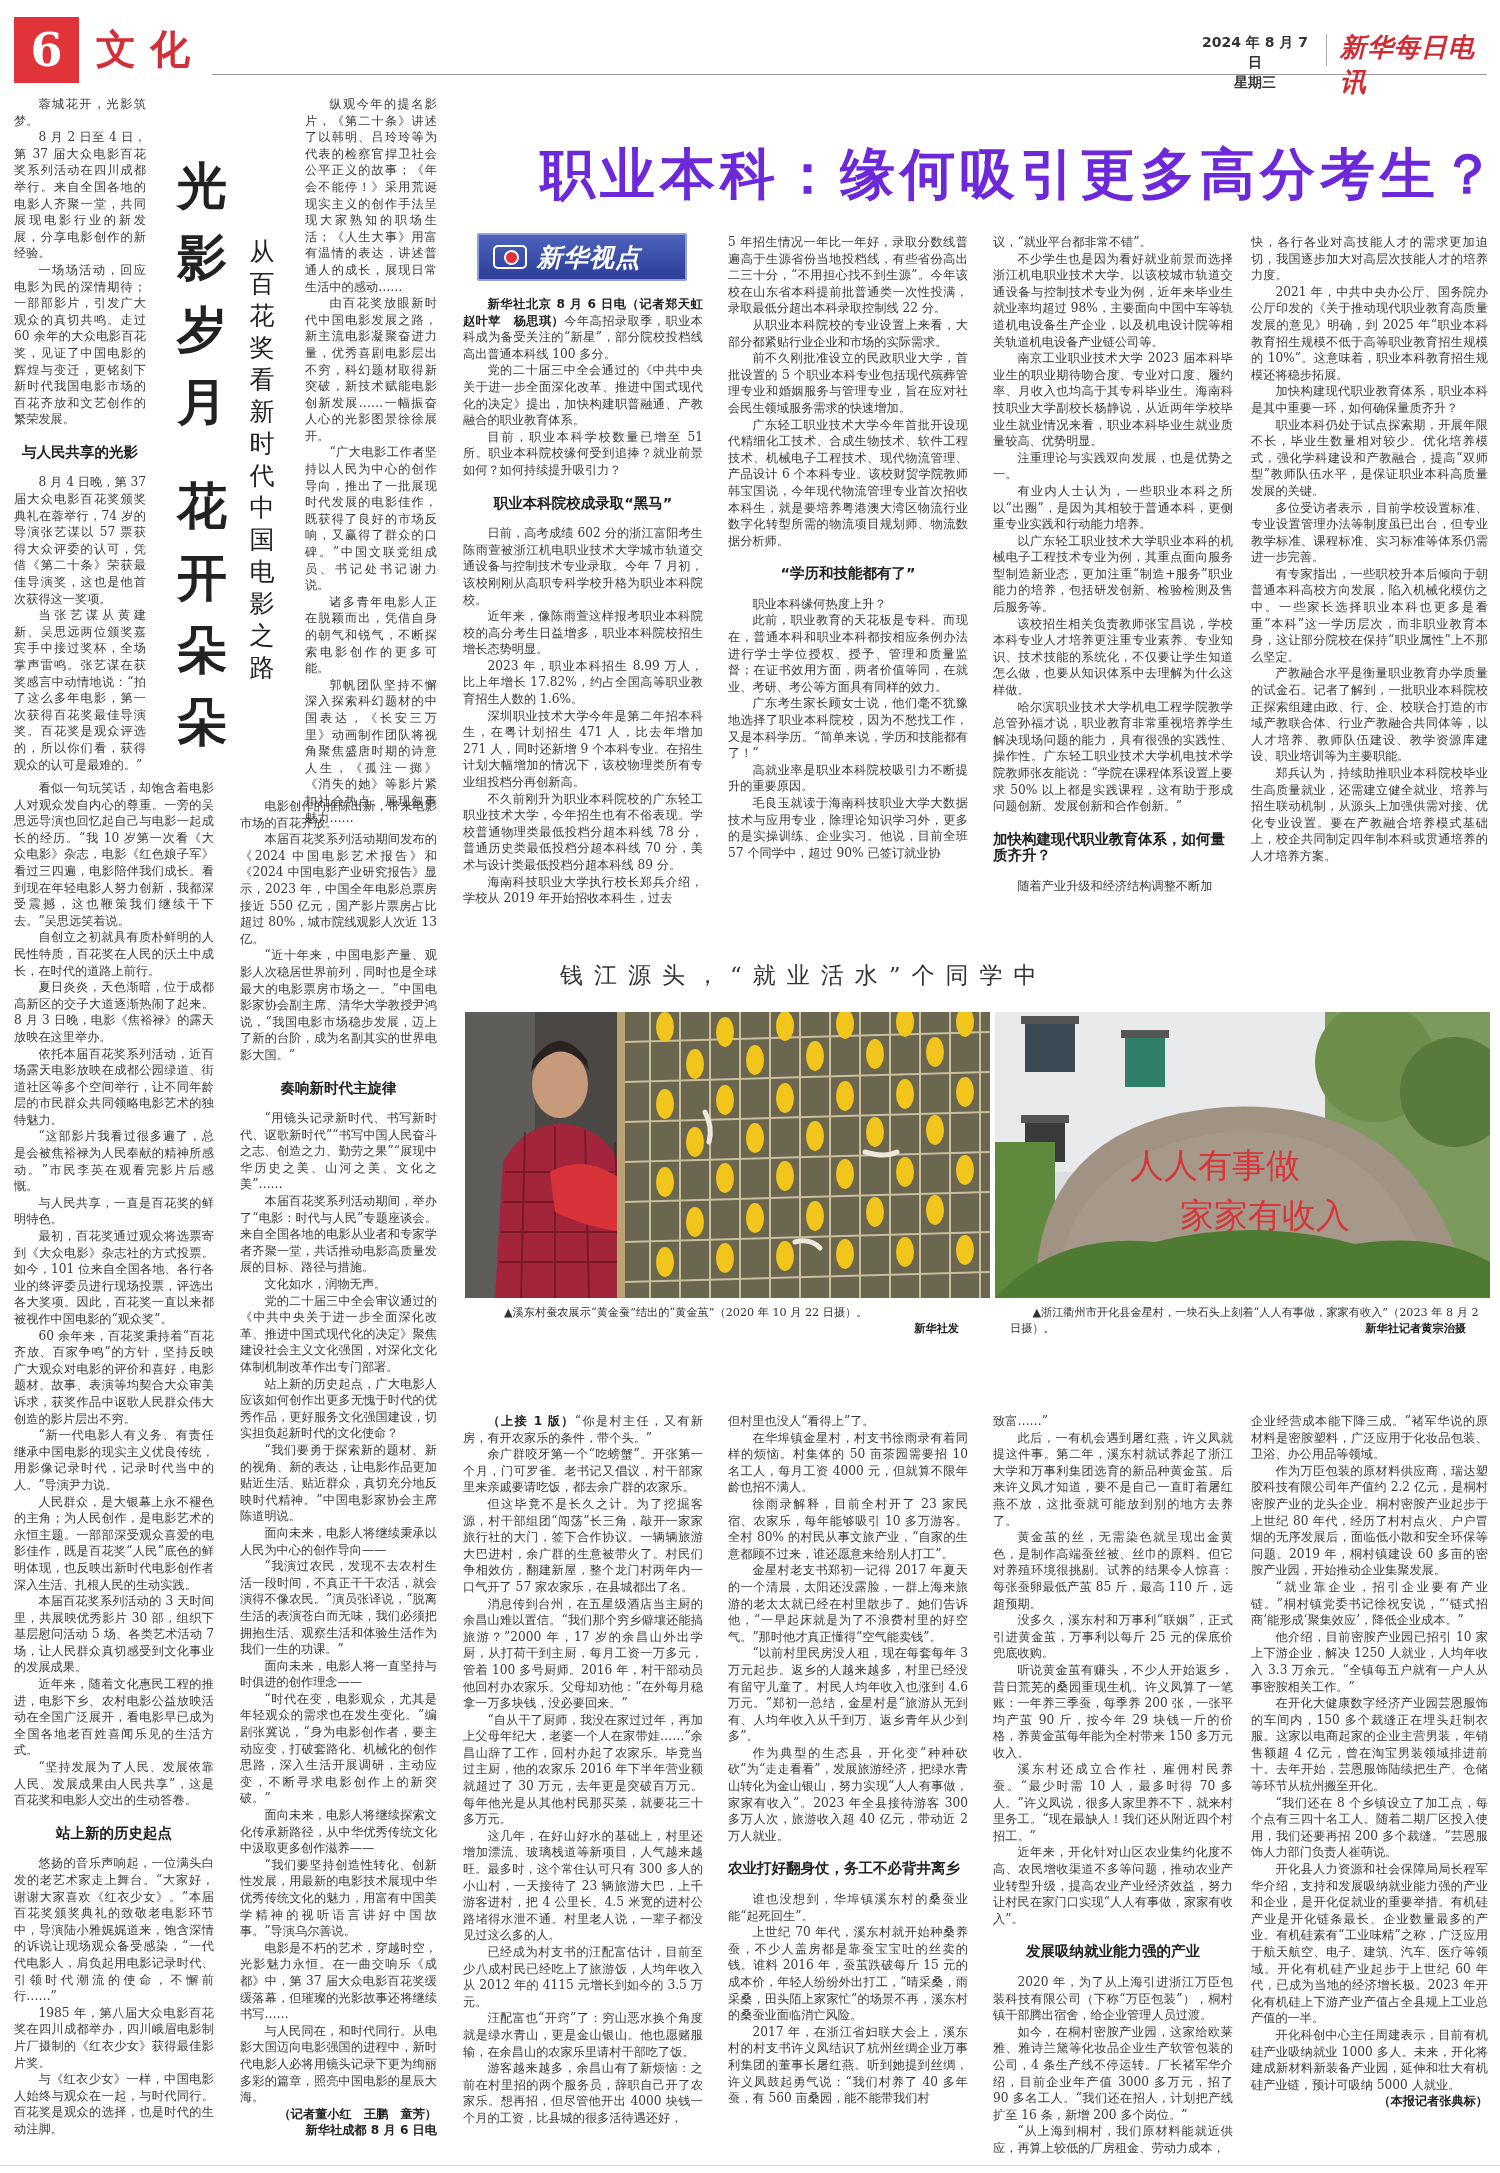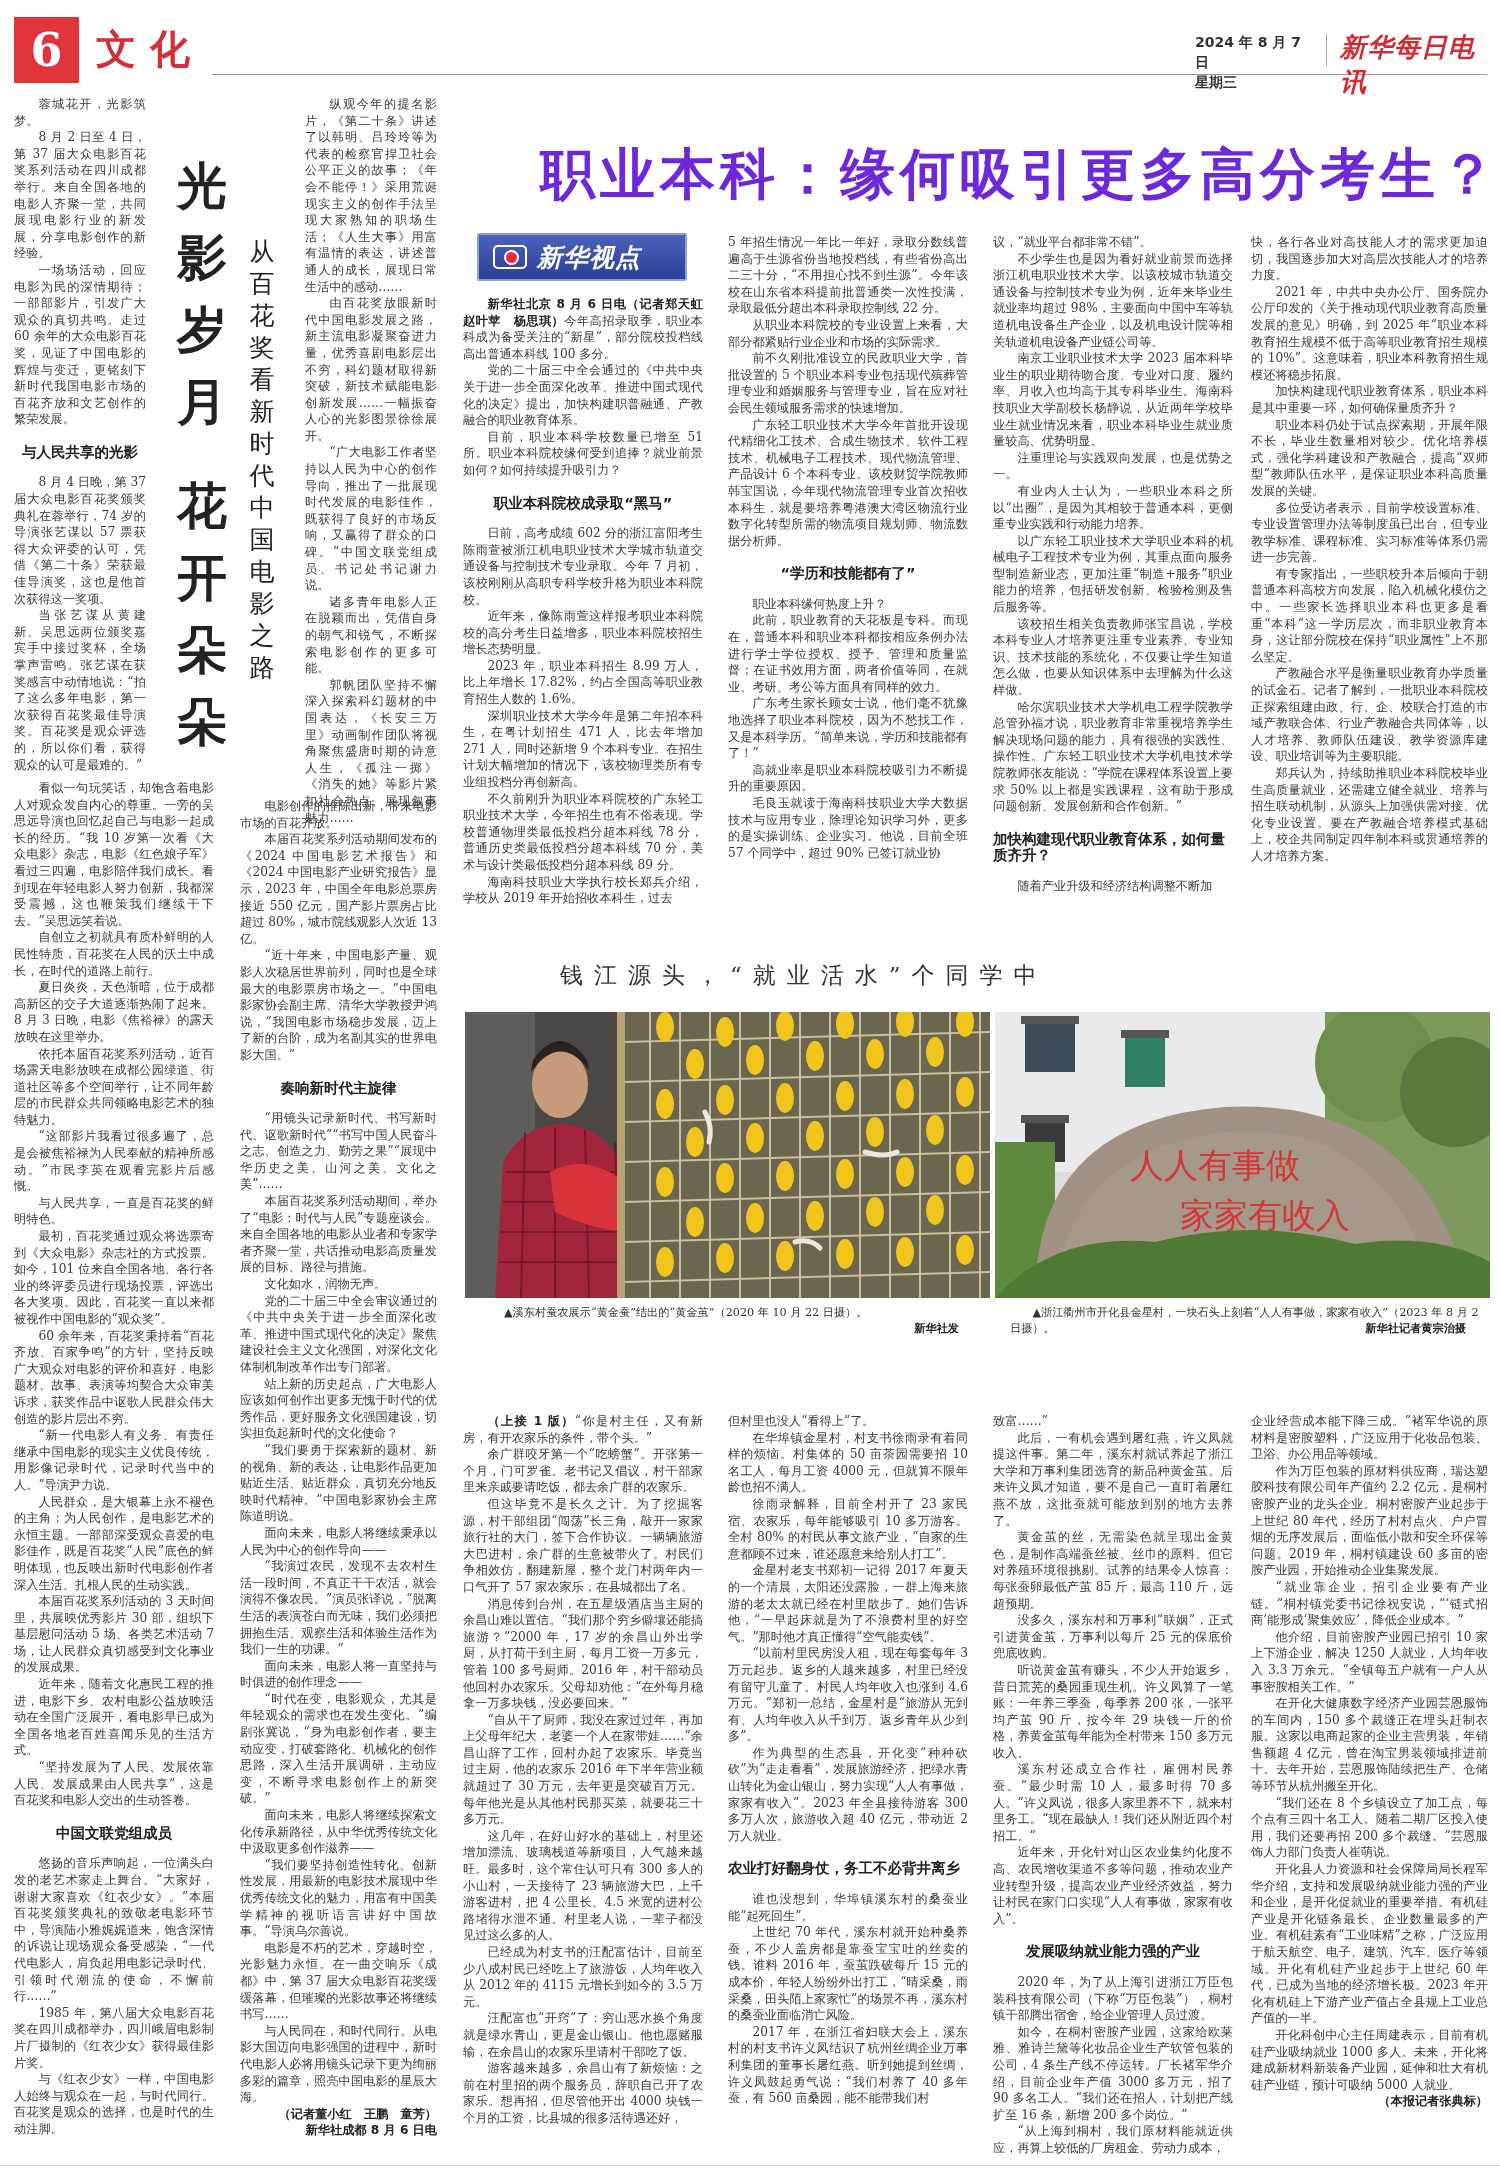--- a/index.html
+++ b/index.html
@@ -10,21 +10,21 @@
   .col p { text-indent: 2em; }
   .col p.noindent { text-indent: 0; }
   .sub { font-family: "DejaVu Sans", "Liberation Sans", sans-serif; font-weight: bold; font-size: 14.5px; color: #222; text-align: center; margin: 16px 0 14px; text-indent: 0 !important; }
   .byline { font-family: "DejaVu Sans", "Liberation Sans", sans-serif; font-weight: bold; color: #222; }
   .right { text-align: right; }
 
   
   .page-num { left: 14px; top: 17px; width: 65px; height: 66px; background: #e0333a; color: #fff; font-family: "DejaVu Serif", serif; font-weight: bold; font-size: 46px; line-height: 66px; text-align: center; }
   .section-title { left: 96px; top: 22px; font-family: "DejaVu Serif", serif; font-weight: bold; color: #d23038; font-size: 40px; letter-spacing: 14px; }
   .header-rule { left: 212px; top: 74px; width: 1275px; height: 1px; background: #999; }
-  .date { left: 1195px; top: 32px; font-family: "DejaVu Sans", sans-serif; font-size: 14px; font-weight: bold; color: #333; text-align: left; width: 120px; line-height: 20px; }
+  .date { left: 1195px; top: 32px; font-family: "DejaVu Sans", sans-serif; font-size: 14px; font-weight: bold; color: #333; text-align: center; width: 120px; line-height: 20px; }
   .vsep { left: 1326px; top: 34px; width: 1px; height: 32px; background: #aaa; }
   .masthead { left: 1340px; top: 30px; font-family: "DejaVu Serif", serif; font-weight: bold; font-style: italic; color: #cf2d35; font-size: 26px; letter-spacing: 1px; }
 
   
   .vtitle { left: 172px; top: 150px; width: 60px; font-family: "DejaVu Serif", serif; font-weight: bold; font-size: 50px; line-height: 72px; color: #222; text-align: center; }
   .vtitle .gap { height: 32px; }
   .vsubtitle { left: 247px; top: 236px; width: 30px; font-family: "DejaVu Sans", sans-serif; font-size: 25px; line-height: 32px; color: #222; text-align: center; }
 
   
   .headline { left: 540px; top: 138px; font-family: "DejaVu Serif", serif; font-weight: bold; font-size: 55px; color: #6d28d9; letter-spacing: 5px; white-space: nowrap; }
@@ -100,21 +100,21 @@
   <p>依托本届百花奖系列活动，近百场露天电影放映在成都公园绿道、街道社区等多个空间举行，让不同年龄层的市民群众共同领略电影艺术的独特魅力。</p>
   <p>“这部影片我看过很多遍了，总是会被焦裕禄为人民奉献的精神所感动。”市民李英在观看完影片后感慨。</p>
   <p>与人民共享，一直是百花奖的鲜明特色。</p>
   <p>最初，百花奖通过观众将选票寄到《大众电影》杂志社的方式投票。如今，101 位来自全国各地、各行各业的终评委员进行现场投票，评选出各大奖项。因此，百花奖一直以来都被视作中国电影的“观众奖”。</p>
   <p>60 余年来，百花奖秉持着“百花齐放、百家争鸣”的方针，坚持反映广大观众对电影的评价和喜好，电影题材、故事、表演等均契合大众审美诉求，获奖作品中讴歌人民群众伟大创造的影片层出不穷。</p>
   <p>“新一代电影人有义务、有责任继承中国电影的现实主义优良传统，用影像记录时代，记录时代当中的人。”导演尹力说。</p>
   <p>人民群众，是大银幕上永不褪色的主角；为人民创作，是电影艺术的永恒主题。一部部深受观众喜爱的电影佳作，既是百花奖“人民”底色的鲜明体现，也反映出新时代电影创作者深入生活、扎根人民的生动实践。</p>
   <p>本届百花奖系列活动的 3 天时间里，共展映优秀影片 30 部，组织下基层慰问活动 5 场、各类艺术活动 7 场，让人民群众真切感受到文化事业的发展成果。</p>
   <p>近年来，随着文化惠民工程的推进，电影下乡、农村电影公益放映活动在全国广泛展开，看电影早已成为全国各地老百姓喜闻乐见的生活方式。</p>
   <p>“坚持发展为了人民、发展依靠人民、发展成果由人民共享”，这是百花奖和电影人交出的生动答卷。</p>
-  <div class="sub">中国文联党组成员</div>
+  <div class="sub">站上新的历史起点</div>
   <p>悠扬的音乐声响起，一位满头白发的老艺术家走上舞台。“大家好，谢谢大家喜欢《红衣少女》。”本届百花奖颁奖典礼的致敬老电影环节中，导演陆小雅娓娓道来，饱含深情的诉说让现场观众备受感染，“一代代电影人，肩负起用电影记录时代、引领时代潮流的使命，不懈前行……”</p>
   <p>1985 年，第八届大众电影百花奖在四川成都举办，四川峨眉电影制片厂摄制的《红衣少女》获得最佳影片奖。</p>
   <p>与《红衣少女》一样，中国电影人始终与观众在一起，与时代同行。百花奖是观众的选择，也是时代的生动注脚。</p>
 </div>
 
 <div class="col" style="left:305px; top:96px; width:132px;">
   <p>纵观今年的提名影片，《第二十条》讲述了以韩明、吕玲玲等为代表的检察官捍卫社会公平正义的故事；《年会不能停！》采用荒诞现实主义的创作手法呈现大家熟知的职场生活；《人生大事》用富有温情的表达，讲述普通人的成长，展现日常生活中的感动……</p>
   <p>由百花奖放眼新时代中国电影发展之路，新主流电影凝聚奋进力量，优秀喜剧电影层出不穷，科幻题材取得新突破，新技术赋能电影创新发展……一幅振奋人心的光影图景徐徐展开。</p>
   <p>“广大电影工作者坚持以人民为中心的创作导向，推出了一批展现时代发展的电影佳作，既获得了良好的市场反响，又赢得了群众的口碑。”中国文联党组成员、书记处书记谢力说。</p>
   <p>诸多青年电影人正在脱颖而出，凭借自身的朝气和锐气，不断探索电影创作的更多可能。</p>

